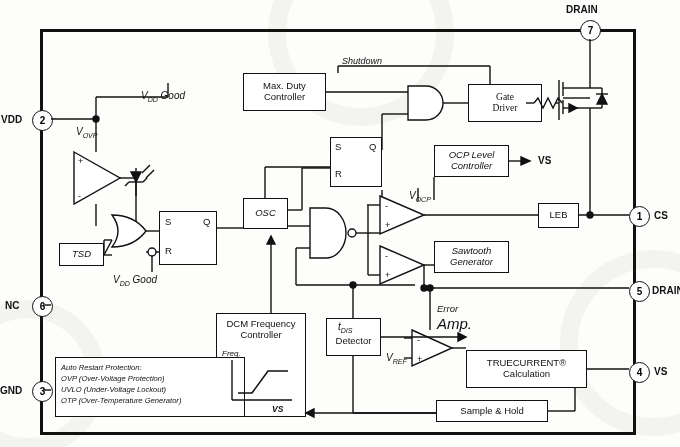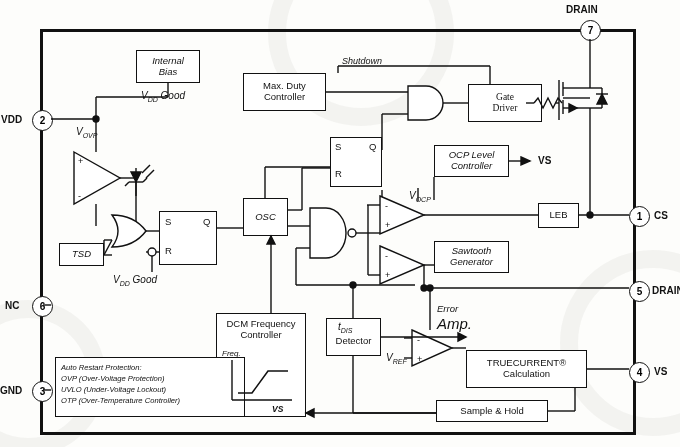--- a/index.html
+++ b/index.html
@@ -62,37 +62,34 @@
   <div class="pin" style="left:629px;top:281px;">
       <span>5</span>
     </div>
   <div class="lbl bold" style="left:652px;top:285px;">DRAIN</div>
 
   <div class="pin" style="left:629px;top:362px;">
       <span>4</span>
     </div>
   <div class="lbl bold" style="left:654px;top:366px;">VS</div>
 
-  <div class="box ital" style="left:136px;top:50px;width:64px;height:33px;">
-    <span>Internal<br>Bias</span>
-  </div>
 
   <div class="box" style="left:243px;top:73px;width:83px;height:38px;">
     <span>Max. Duty<br>Controller</span>
   </div>
 
   <div class="box" style="left:468px;top:84px;width:74px;height:38px;font-family:Liberation Serif, serif;">
     <span>Gate<br>Driver</span>
   </div>
 
   <div class="box ital" style="left:434px;top:145px;width:75px;height:32px;">
     <span>OCP Level<br>Controller</span>
   </div>
 
-  <div class="box ital" style="left:243px;top:198px;width:45px;height:38px;">
+  <div class="box ital" style="left:243px;top:198px;width:45px;height:31px;">
     <span>OSC</span>
   </div>
 
   <div class="box" style="left:538px;top:203px;width:41px;height:25px;">
     <span>LEB</span>
   </div>
 
   <div class="box ital" style="left:434px;top:241px;width:75px;height:32px;">
     <span>Sawtooth<br>Generator</span>
   </div>
@@ -155,21 +152,21 @@
     <span class="ital">t</span><span class="ital sub">DIS</span>
   </div>
 
   <div class="lbl ital" style="left:222px;top:349px;font-size:8px;">Freq.</div>
   <div class="lbl ital bold" style="left:272px;top:404px;font-size:8.5px;">VS</div>
 
   <div class="legend">
     <div class="ital">Auto Restart Protection:</div>
     <div class="ital">OVP (Over-Voltage Protection)</div>
     <div class="ital">UVLO (Under-Voltage Lockout)</div>
-    <div class="ital">OTP (Over-Temperature Controller)</div>
+    <div class="ital">OTP (Over-Temperature Generator)</div>
   </div>
 
   <svg class="ov" viewBox="0 0 680 447">
     <g stroke="#111" stroke-width="1.4" fill="none">
 
       <line x1="51" y1="119" x2="96" y2="119"></line>
       <circle cx="96" cy="119" r="3" fill="#111"></circle>
       <line x1="96" y1="119" x2="96" y2="97"></line>
       <line x1="96" y1="97" x2="168" y2="97"></line>
 

